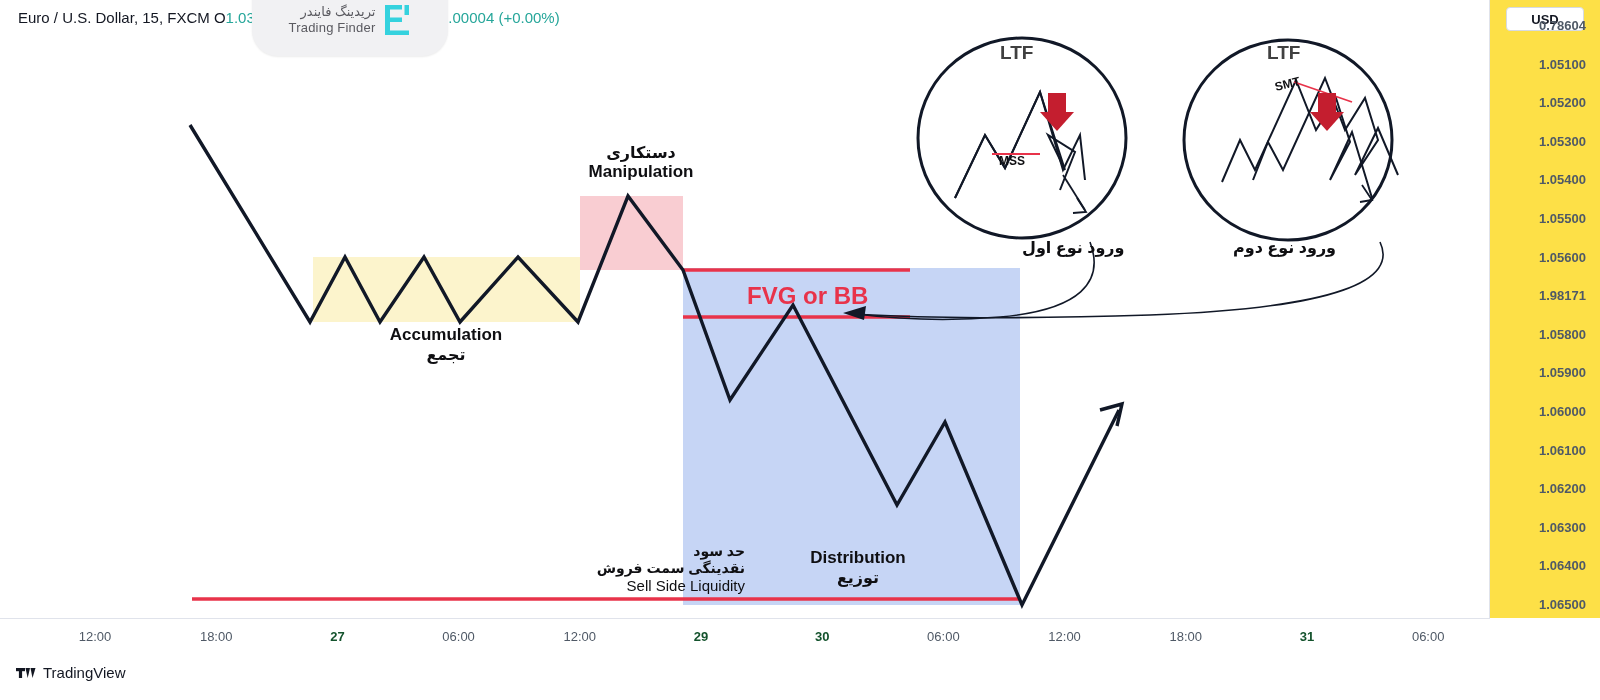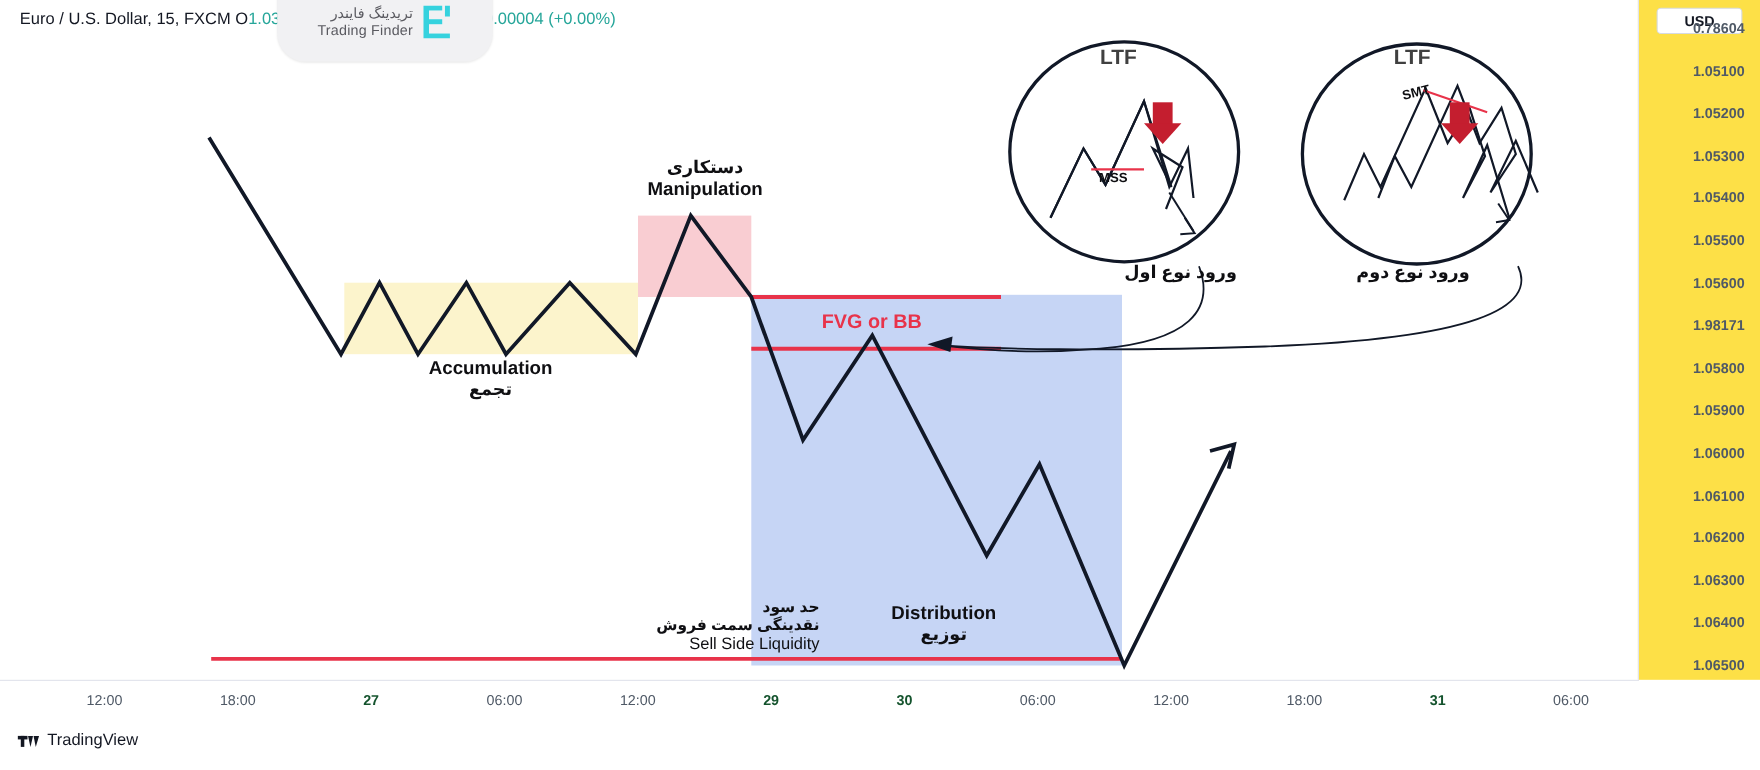--- a/index.html
+++ b/index.html
@@ -40,30 +40,30 @@
   
   #pane{position:absolute;left:0;top:30px;width:1490px;height:588px;}
   #pane svg{position:absolute;left:0;top:0;}
 
   
   .lbl{position:absolute;text-align:center;line-height:1.2;white-space:nowrap;}
   .lbl .en{font-size:17px;font-weight:bold;color:#0f0f12;}
   .lbl .fa{font-size:16px;font-weight:bold;color:#0f0f12;direction:rtl;}
   .lbl-small .en{font-size:15px;font-weight:bold;}
   .lbl-small .fa{font-size:14px;font-weight:bold;}
-  .red-label{color:#e8334a;font-size:18px;font-weight:bold;}
+  .red-label{color:#e8334a;font-size:24px;font-weight:bold;}
   .ltf-label{font-size:19px;font-weight:bold;color:#404040;}
   .mss-label{font-size:12px;font-weight:bold;color:#0f0f12;}
   .smt-label{font-size:12px;font-weight:bold;color:#0f0f12;
              transform:rotate(-14deg);transform-origin:left center;}
   .entry-label{font-size:16px;font-weight:bold;color:#0f0f12;direction:rtl;white-space:nowrap;}
 
   
   #footer{position:absolute;left:0;top:658px;width:1600px;height:42px;background:#fff;}
-  #tv-logo{position:absolute;left:16px;top:6px;display:flex;align-items:flex-end;gap:7px;}
+  #tv-logo{position:absolute;left:16px;top:6px;display:flex;align-items:center;gap:7px;}
   #tv-logo .tvtxt{font-size:15px;color:#131722;}
 </style>
 </head>
 <body>
 
 <div id="header">
   <div id="symbol-line">
     <span>Euro / U.S. Dollar, 15, FXCM</span>
     <span>O</span><span class="ohlc-green">1.035</span>
   </div>

